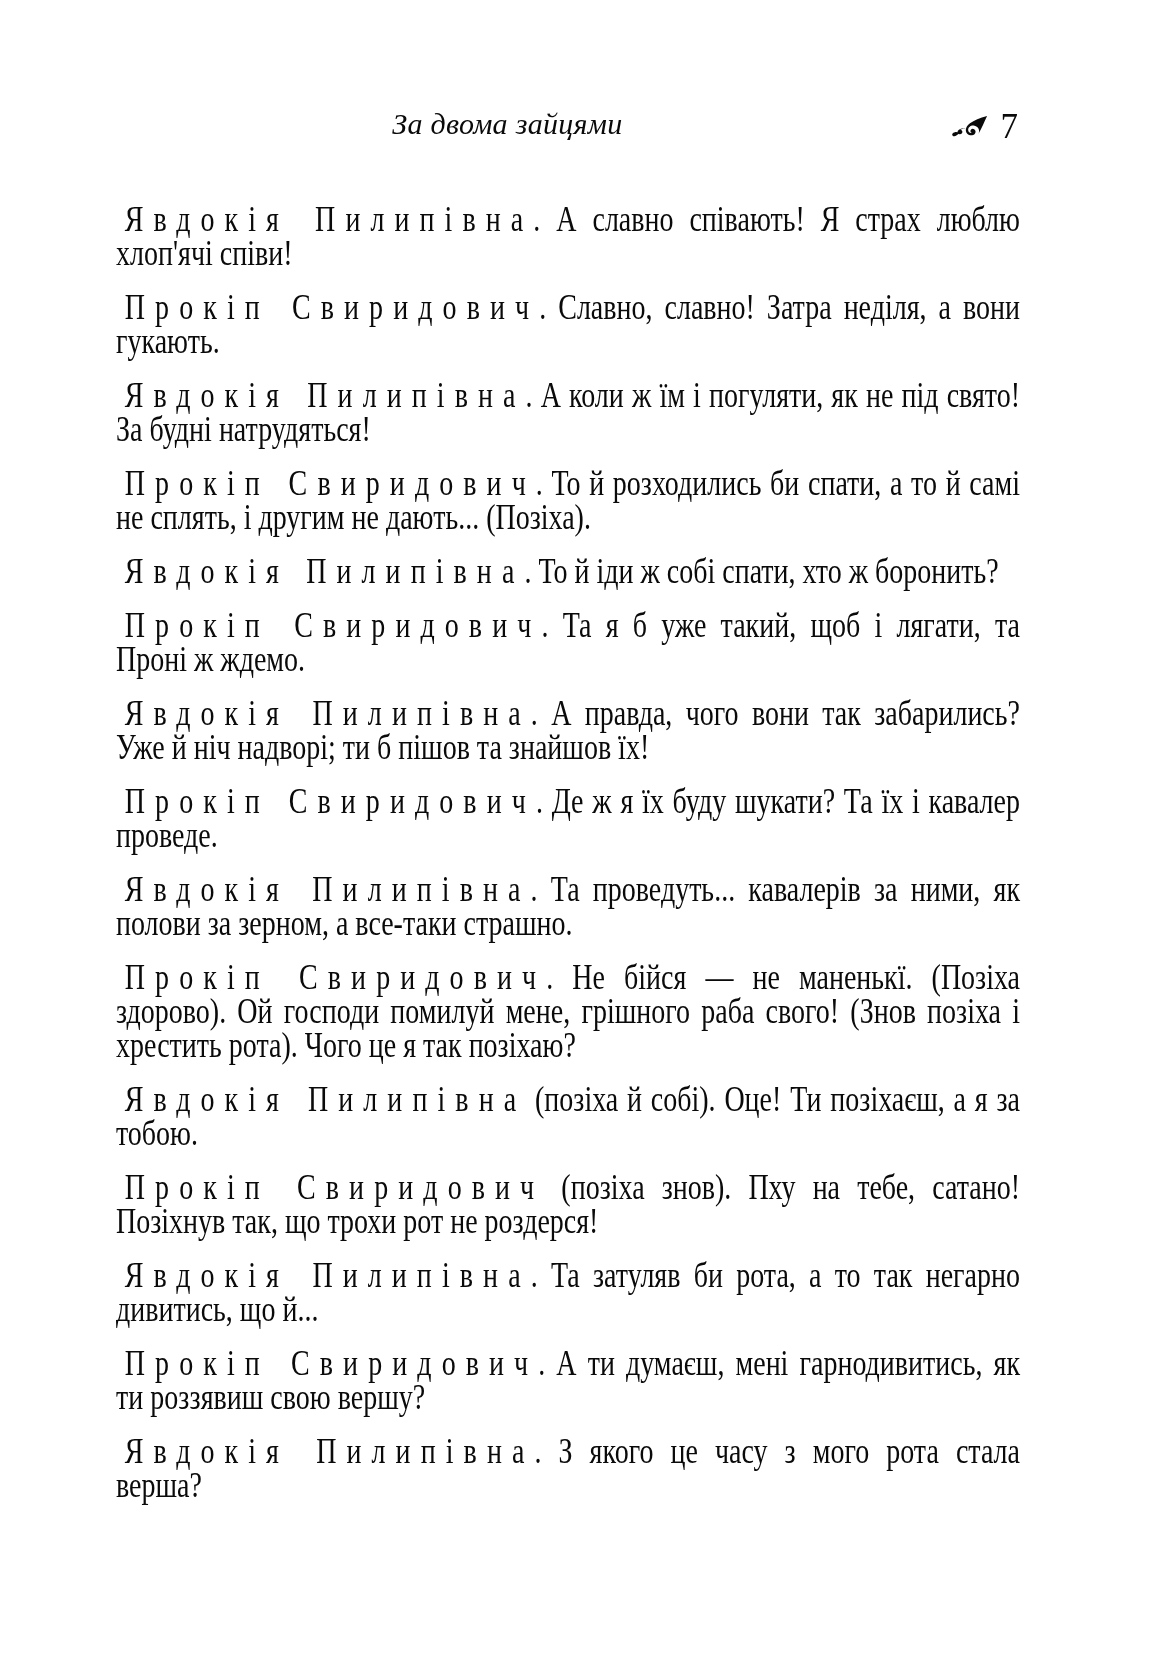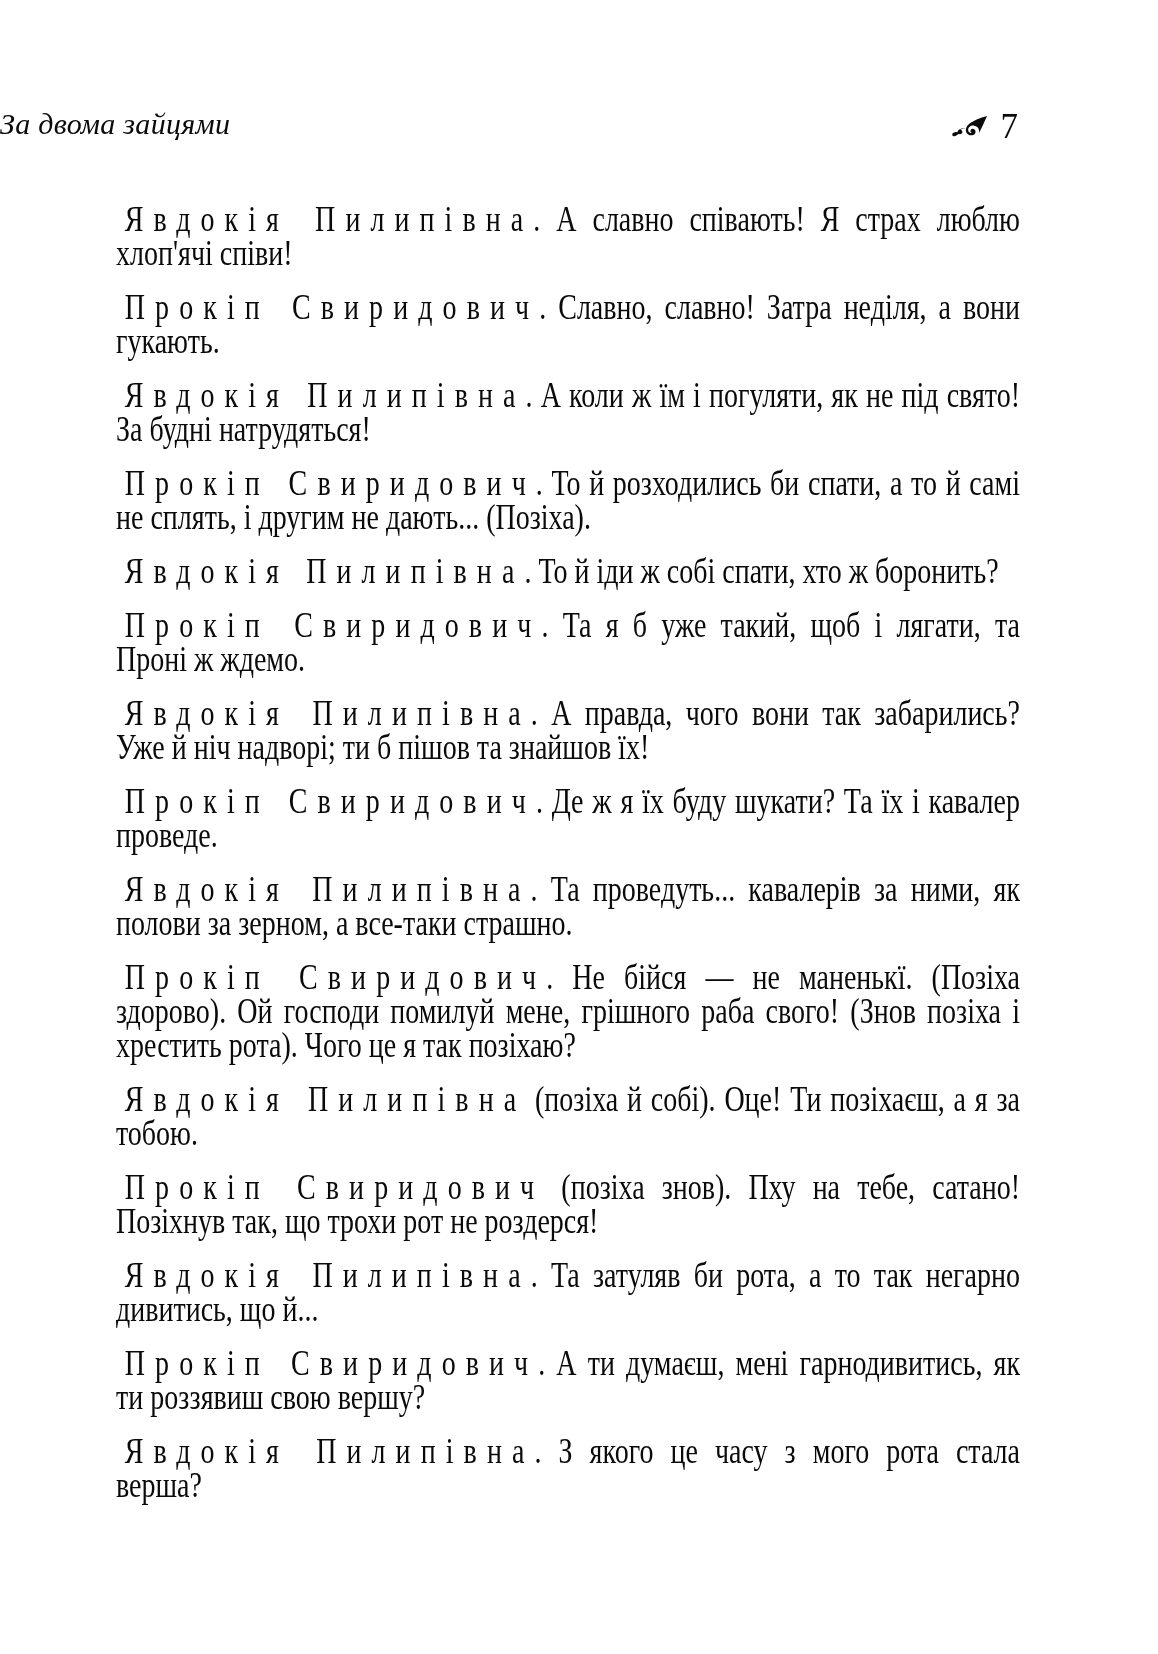--- a/index.html
+++ b/index.html
@@ -13,21 +13,21 @@
     position: relative;
     width: 1158px; height: 1654px;
     background: #ffffff;
     overflow: hidden;
   }
   
   .head-title {
     position: absolute;
     top: 106px; left: 0;
     width: 1015px;
-    text-align: left;
+    text-align: center;
     font-style: italic;
     font-size: 30px;
     line-height: 36px;
     letter-spacing: 0.01em;
   }
   .head-right {
     position: absolute;
     top: 110px; right: 140px;
     display: flex;
     align-items: center;

